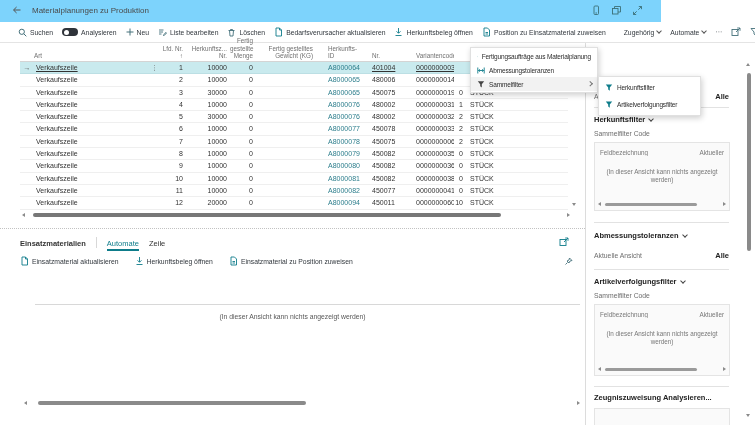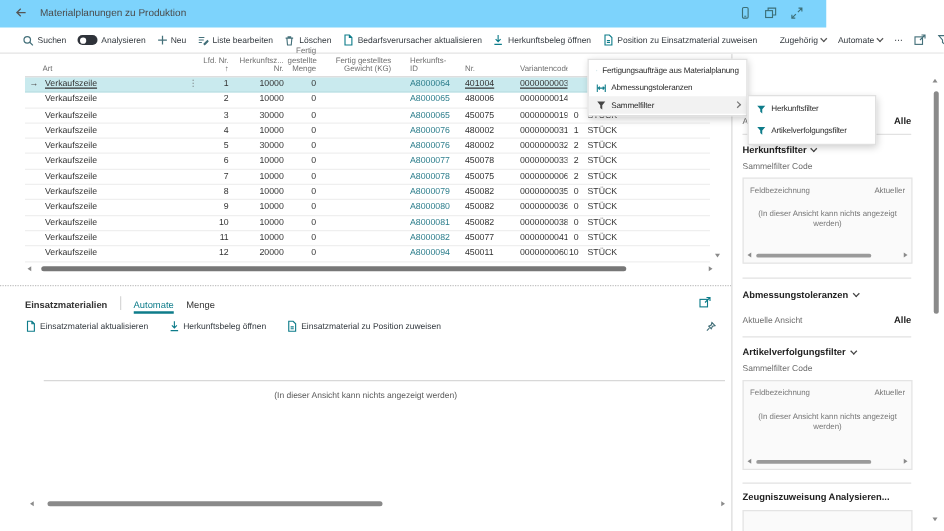--- a/index.html
+++ b/index.html
@@ -442,21 +442,21 @@
     </span>
   <span class="tri right"></span>
 </div>
 <span class="vdownarrow tri down"></span>
 
 <div class="lines">
   <div class="lcap">
     <span class="cap">Einsatzmaterialien</span>
     <span class="vsep"></span>
     <span class="tab active">Automate</span>
-    <span class="tab">Menge</span>
+    <span class="tab">Zeile</span>
   </div>
   <span class="lines-share">
     <svg width="10" height="10" viewBox="0 0 10 10" fill="none" stroke="#0e7c8a" stroke-width="0.9">
         <rect x="1" y="2.5" width="6" height="6"></rect>
         <path d="M5 5 L9 1 M6.2 1 H9 V3.8"></path>
       </svg>
   </span>
   <div class="lacts">
     <span class="act">
       <svg class="tealic" width="9" height="10" viewBox="0 0 9 10" fill="none" stroke="#0e7c8a" stroke-width="0.9">

